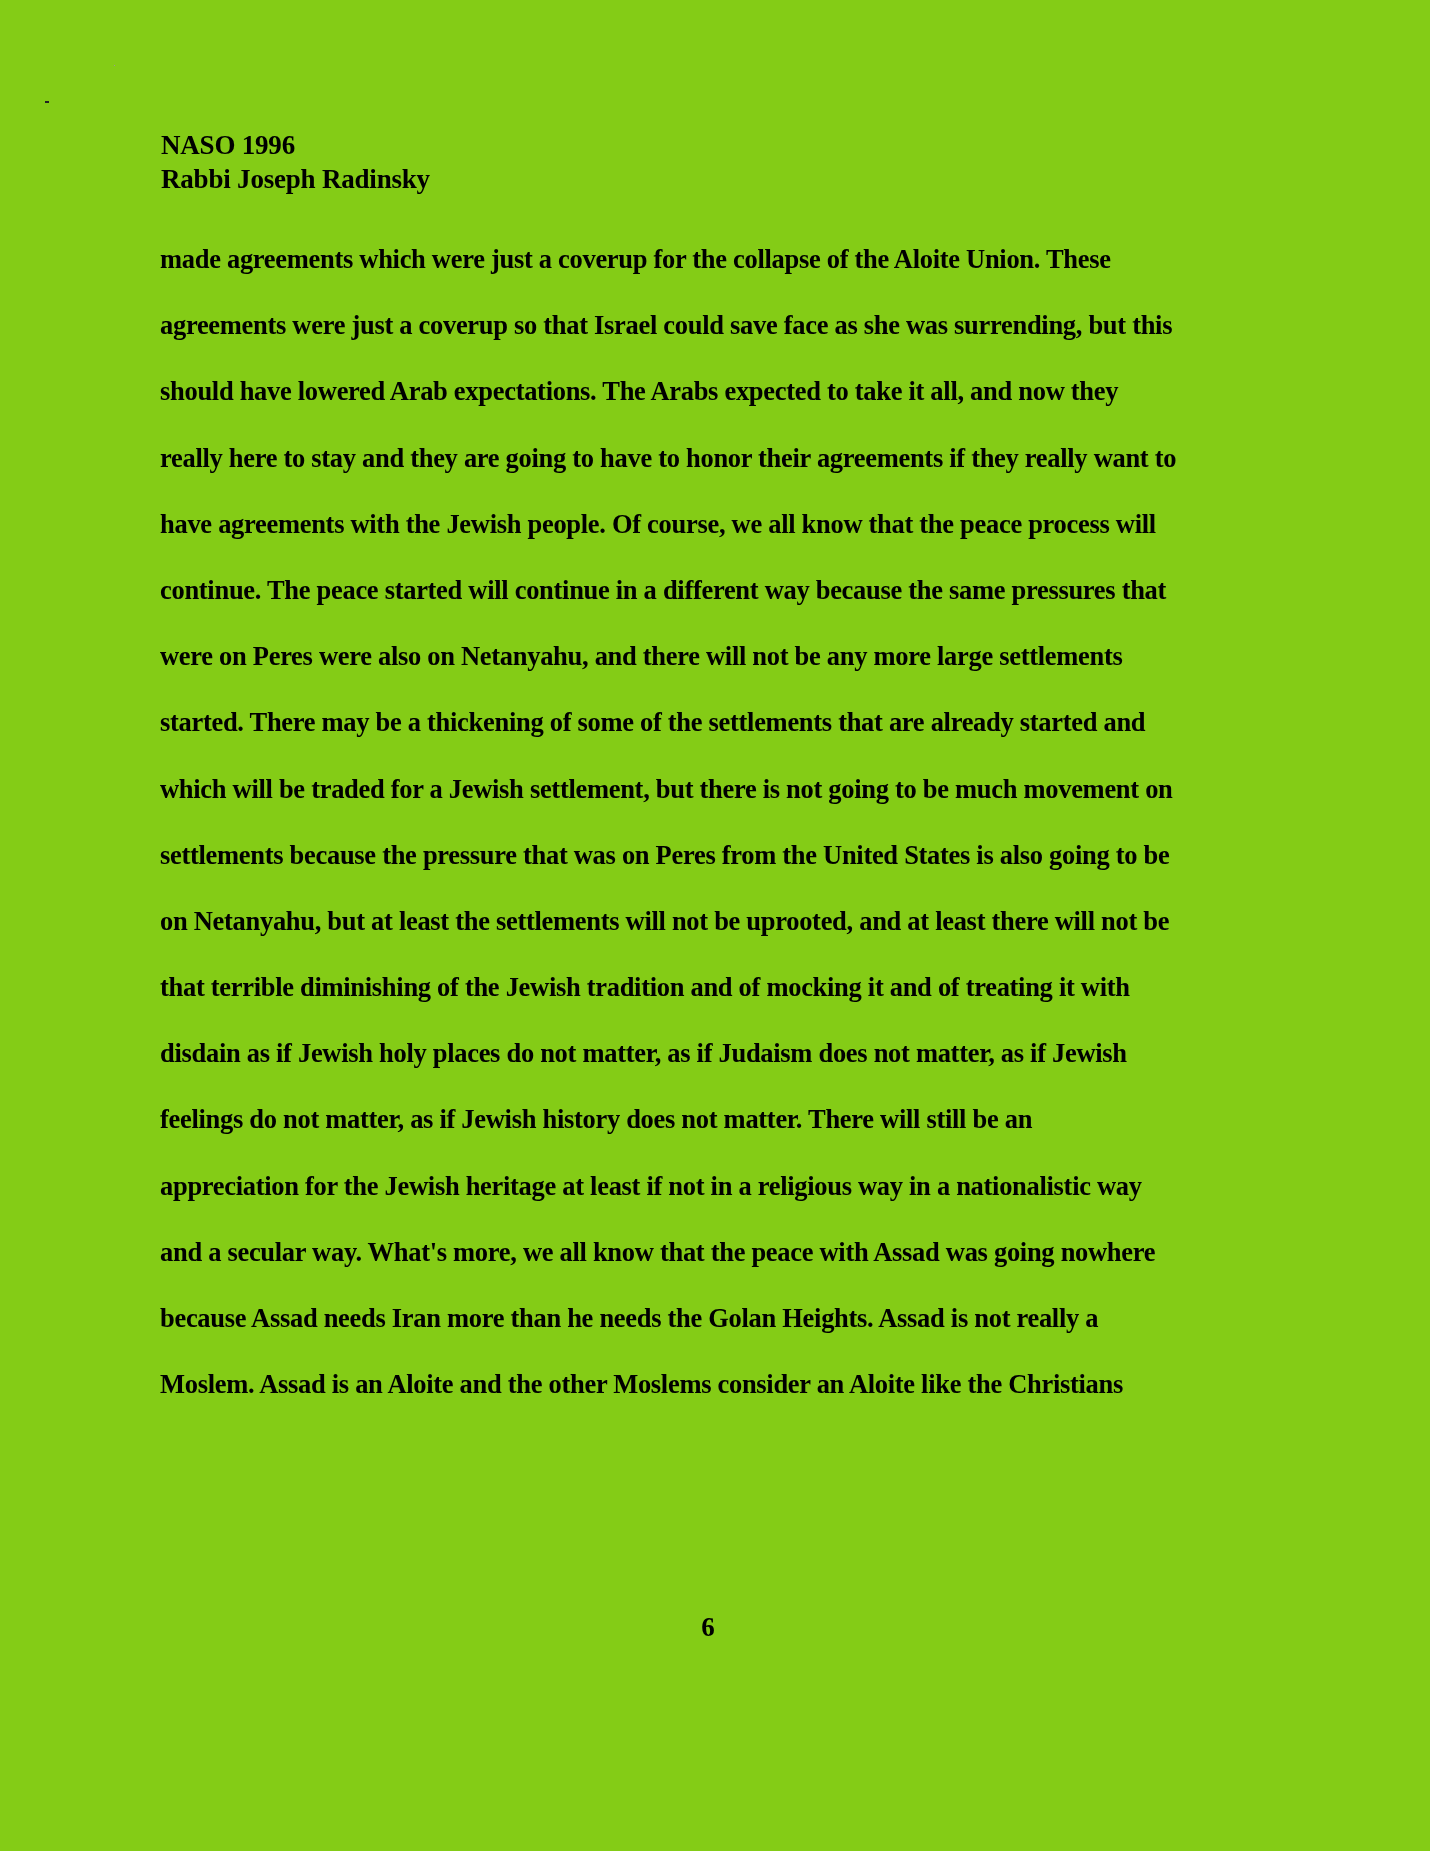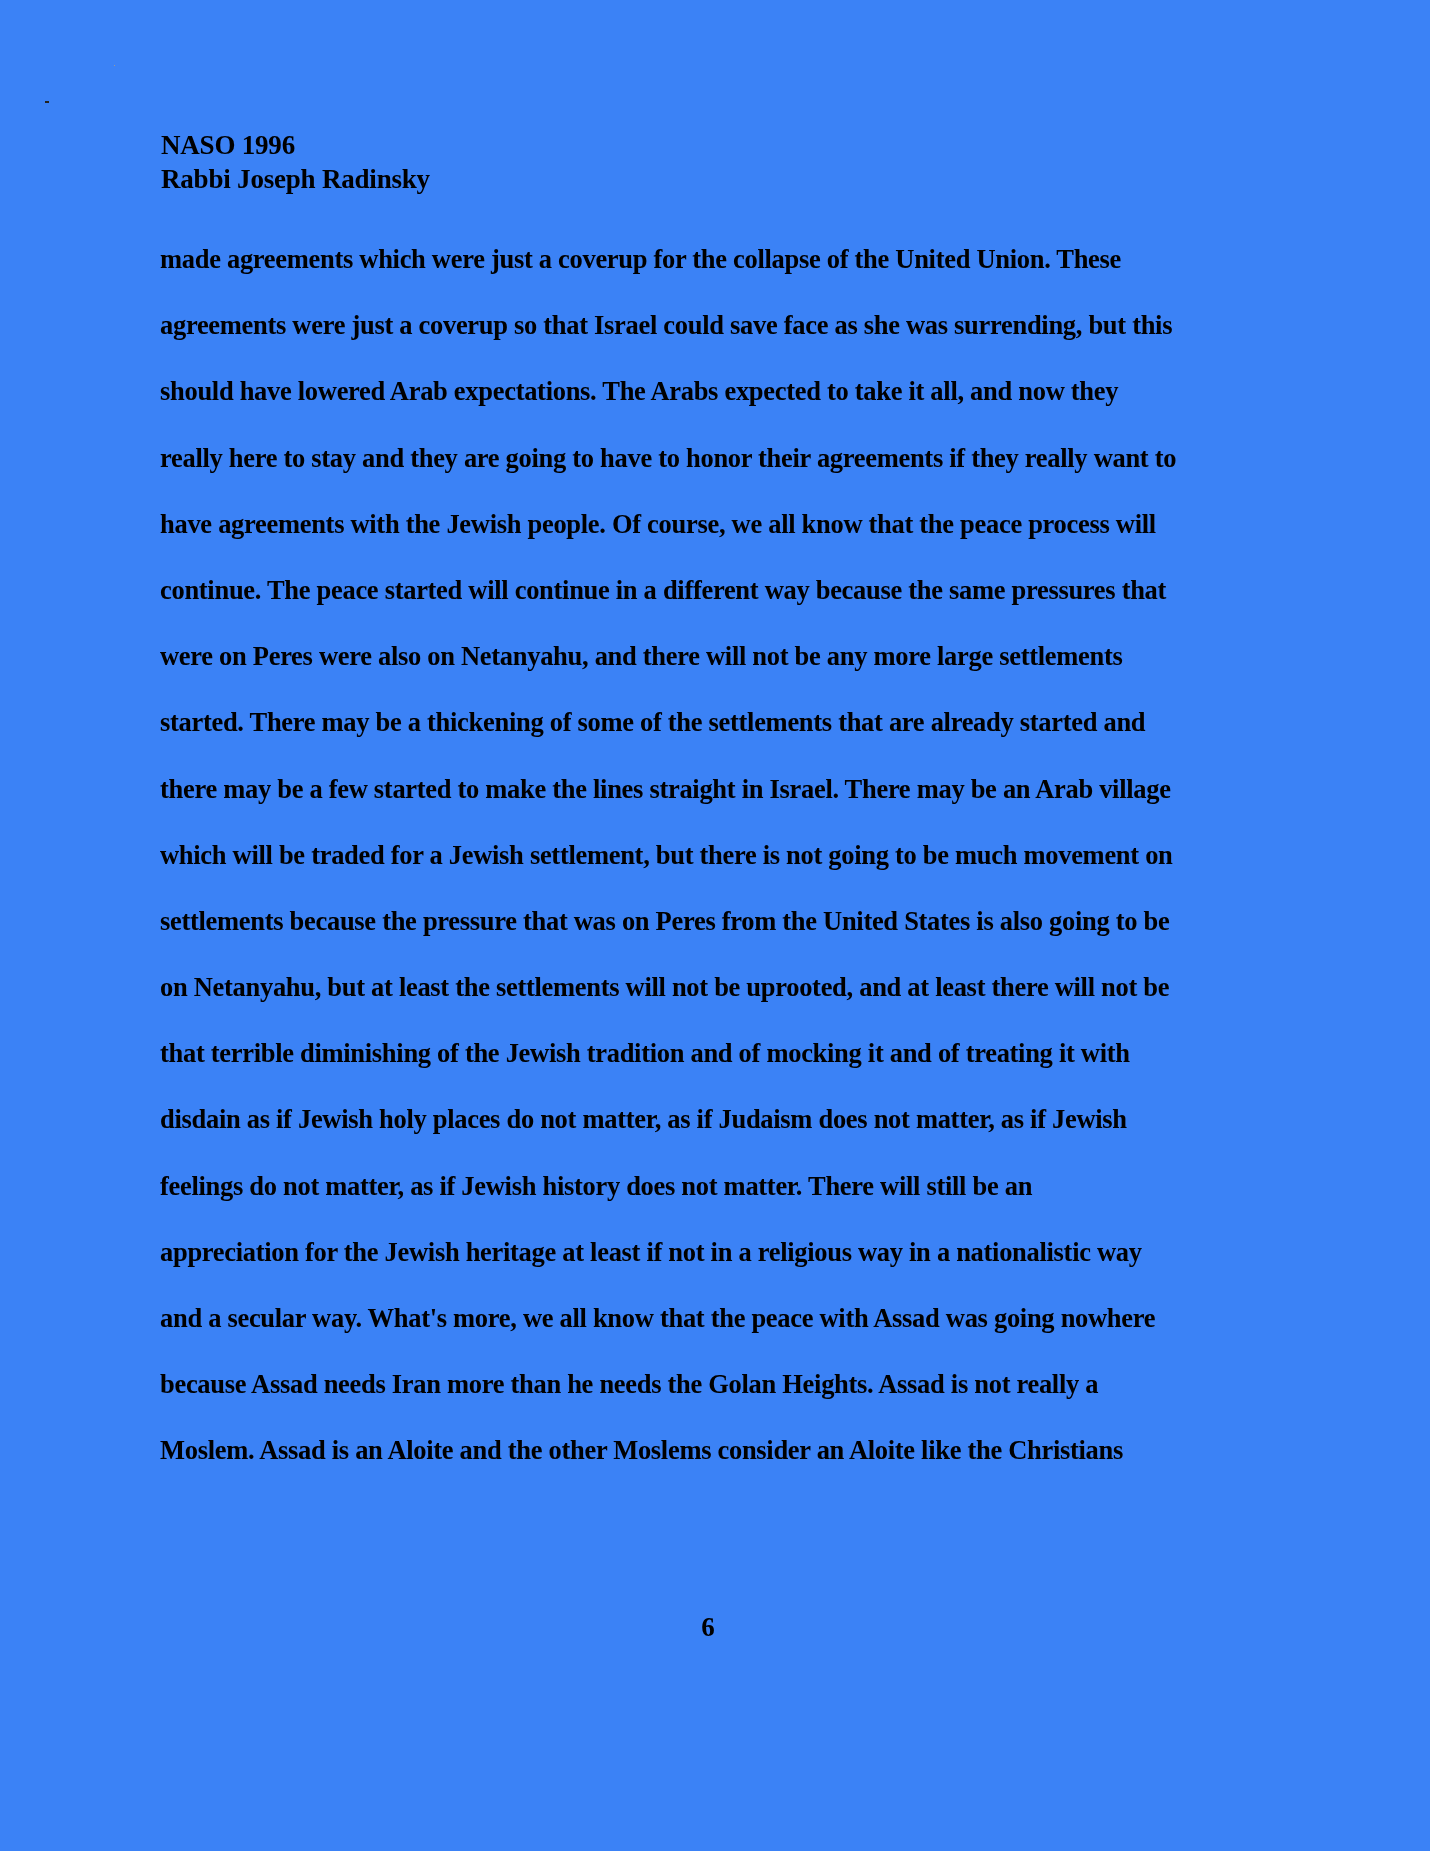--- a/index.html
+++ b/index.html
@@ -13,21 +13,21 @@
       position: relative;
       overflow: hidden;
       font-family: "Liberation Serif", "DejaVu Serif", serif;
       color: #000000;
     }
     .page {
       position: absolute;
       left: 0; top: 0;
       width: 1430px;
       height: 1851px;
-      background: #3b82f6;
+      background: #84cc16;
     }
     .speck {
       position: absolute;
       background: #222;
     }
     .header {
       position: absolute;
       left: 161px;
       top: 128px;
       font-size: 27px;
@@ -71,29 +71,28 @@
 <div class="page">
   <div class="speck" style="left:45px;top:101px;width:4px;height:2px;"></div>
   <div class="speck" style="left:114px;top:65px;width:1px;height:1px;background:#999;"></div>
 
   <div class="header">
     <div>NASO 1996</div>
     <div>Rabbi Joseph Radinsky</div>
   </div>
 
   <div class="body-text">
-    <div class="line">made agreements which were just a coverup for the collapse of the United Union.  These</div>
+    <div class="line">made agreements which were just a coverup for the collapse of the Aloite Union.  These</div>
     <div class="line">agreements were just a coverup so that Israel could save face as she was surrending, but this</div>
     <div class="line">should have lowered Arab expectations.  The Arabs expected to take it all, and now they</div>
     <div class="line">really here to stay and they are going to have to honor their agreements if they really want to</div>
     <div class="line">have agreements with the Jewish people.  Of course, we all know that the peace process will</div>
     <div class="line">continue.  The peace started will continue in a different way because the same pressures that</div>
     <div class="line">were on Peres were also on Netanyahu, and there will not be any more large settlements</div>
     <div class="line">started.  There may be a thickening of some of the settlements that are already started and</div>
-    <div class="line">there may be a few started to make the lines straight in Israel.  There may be an Arab village</div>
     <div class="line">which will be traded for a Jewish settlement, but there is not going to be much movement on</div>
     <div class="line">settlements because the pressure that was on Peres from the United States is also going to be</div>
     <div class="line">on Netanyahu, but at least the settlements will not be uprooted, and at least there will not be</div>
     <div class="line">that terrible diminishing of the Jewish tradition and of mocking it and of treating it with</div>
     <div class="line">disdain as if Jewish holy places do not matter, as if Judaism does not matter, as if Jewish</div>
     <div class="line">feelings do not matter, as if Jewish history does not matter.  There will still be an</div>
     <div class="line">appreciation for the Jewish heritage at least if not in a religious way in a nationalistic way</div>
     <div class="line">and a secular way.  What's more, we all know that the peace with Assad was going nowhere</div>
     <div class="line">because Assad needs Iran more than he needs the Golan Heights.  Assad is not really a</div>
     <div class="line">Moslem.  Assad is an Aloite and the other Moslems consider an Aloite like the Christians</div>

